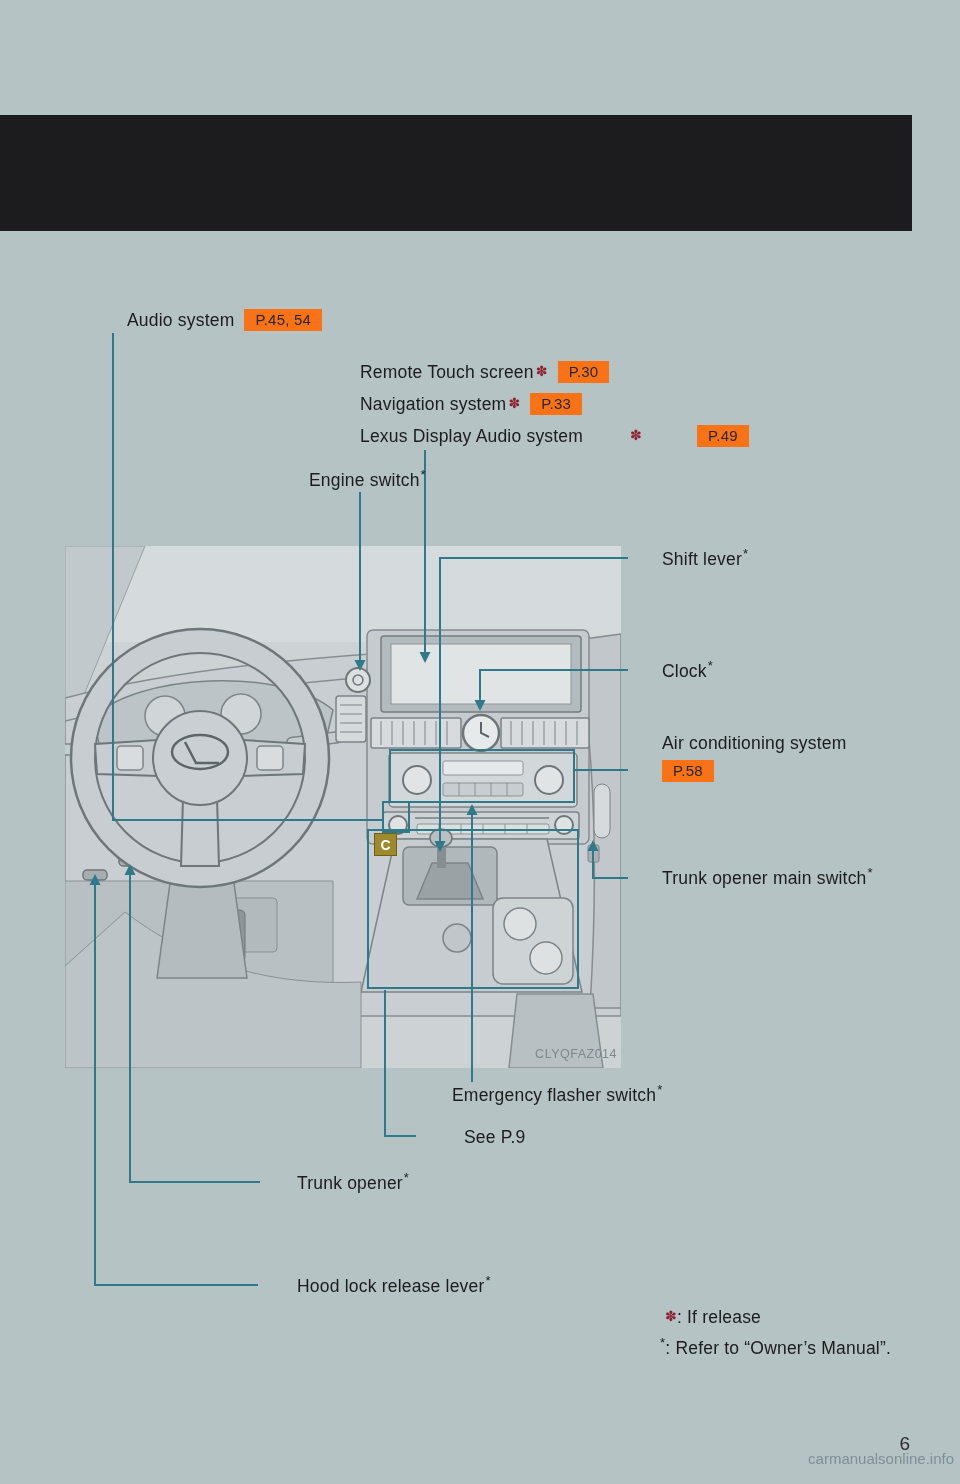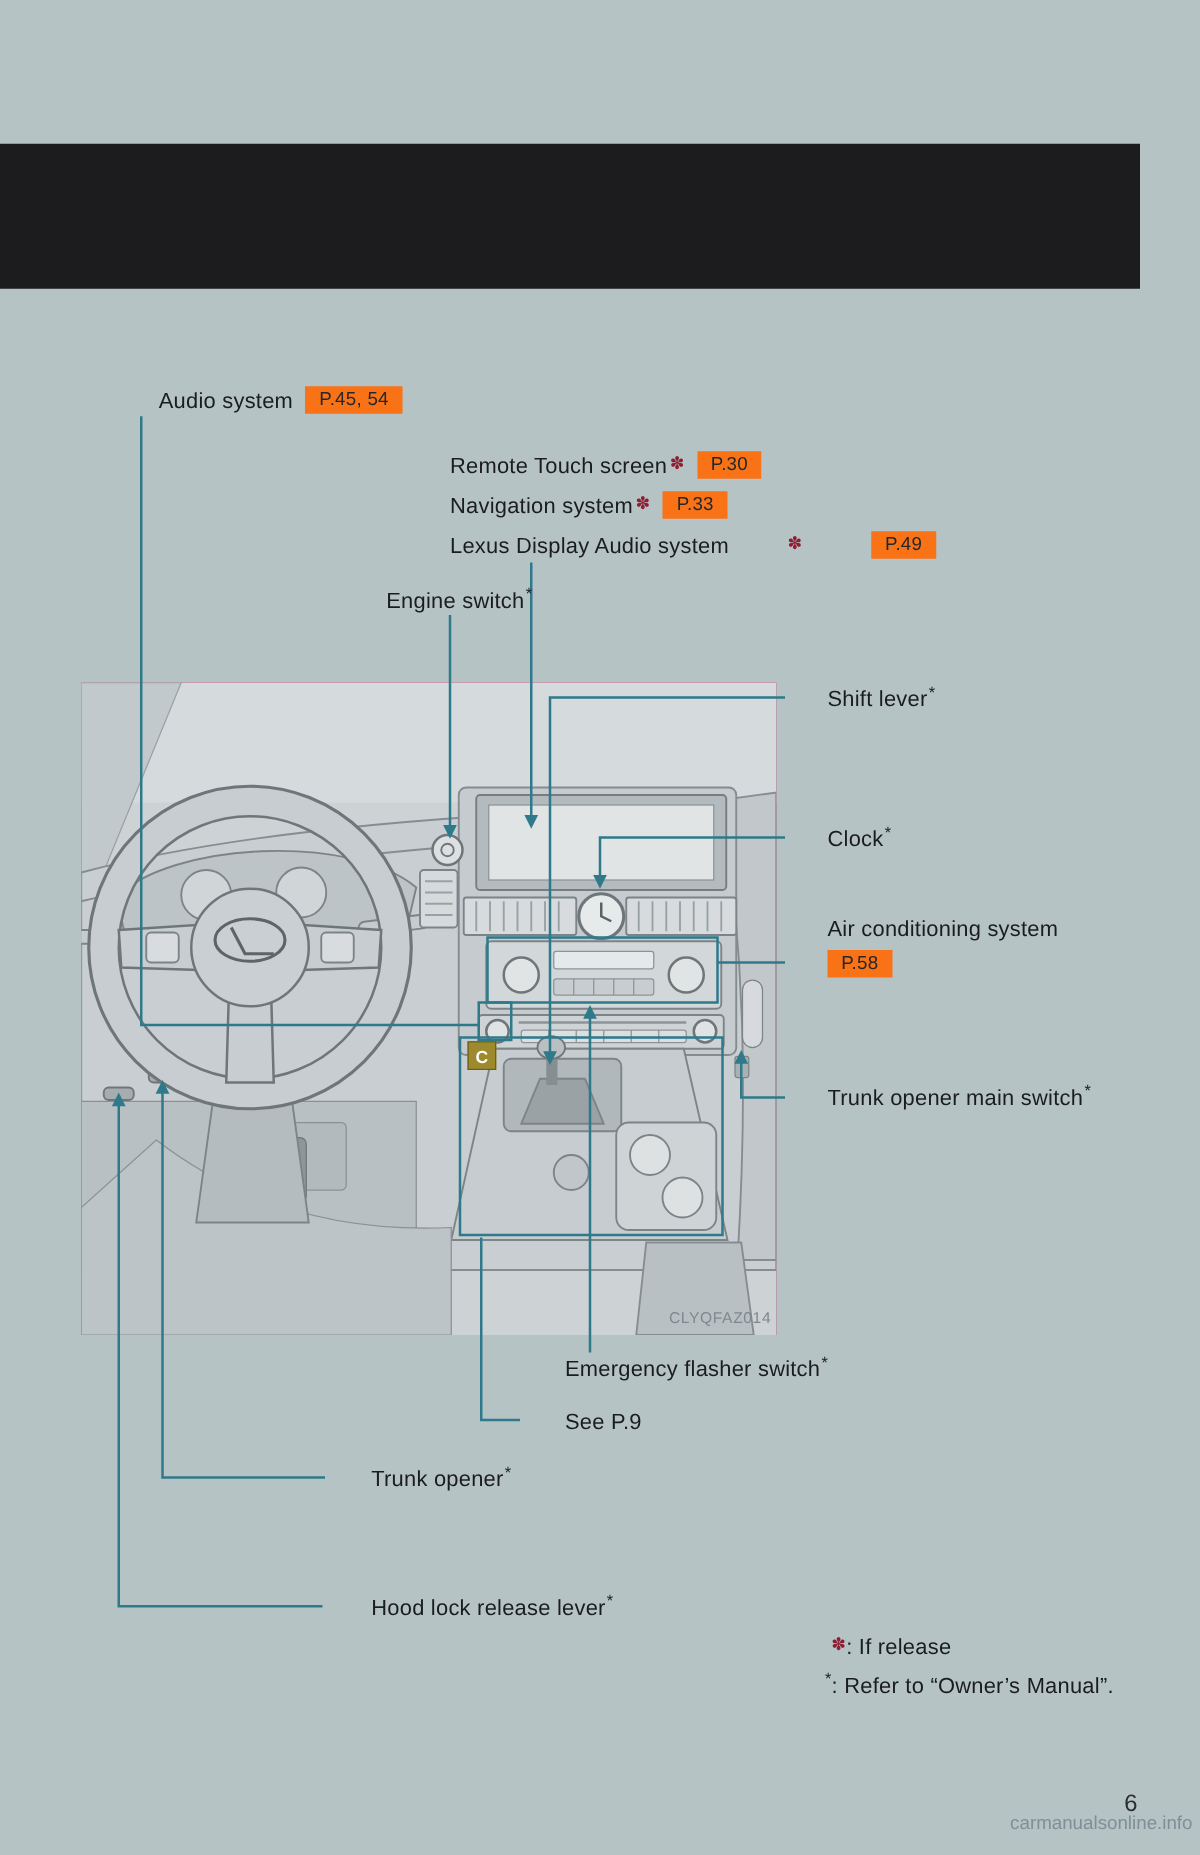--- a/index.html
+++ b/index.html
@@ -1,18 +1,18 @@
 <!DOCTYPE html>
 <html><head>
 <meta charset="utf-8">
 <style>
   html,body{margin:0;padding:0;}
   body{width:960px;height:1484px;position:relative;background:#b5c3c5;font-family:"Liberation Sans",sans-serif;overflow:hidden;}
   .band{position:absolute;left:0;top:115px;width:912px;height:116px;background:#1c1c1e;}
-  .figure{position:absolute;left:65px;top:546px;width:556px;height:522px;background:#be185d;}
+  .figure{position:absolute;left:65px;top:546px;width:556px;height:522px;background:#14b8a6;}
   .figure svg{display:block;width:100%;height:100%;}
   .annotations{position:absolute;left:0;top:0;width:960px;height:1484px;pointer-events:none;}
   .label{position:absolute;display:flex;align-items:center;height:24px;font-size:17.5px;color:#1a1c1e;white-space:nowrap;letter-spacing:0.2px;margin-left:32px;}
   .refbox{display:inline-block;margin-left:10px;background:#f97316;color:#24282b;font-size:15px;line-height:22px;height:22px;padding:0 11px;}
   .refbox.nomargin{margin-left:0;}
   .star-red{color:#8e1f33;font-family:"DejaVu Sans",sans-serif;font-size:14px;margin-left:2px;position:relative;top:-1px;}
   .star-sup{font-size:13px;position:relative;top:-6px;margin-left:1px;}
   .badge{position:absolute;left:374px;top:833px;width:21px;height:21px;background:#9d8a2c;border:1px solid #6d6017;color:#ffffff;font-size:14px;font-weight:bold;display:flex;align-items:center;justify-content:center;}
   .pagenum{position:absolute;left:860px;top:1433px;width:50px;text-align:right;font-size:19px;color:#2b2e30;}
   .watermark{position:absolute;right:6px;top:1450px;font-size:15px;color:#7e9095;}
@@ -215,21 +215,21 @@
 <div class="label" style="left:630px;top:866px;">
   <span>Trunk opener main switch</span>
   <span class="star-sup">*</span>
 </div>
 
 <div class="label" style="left:420px;top:1083px;">
   <span>Emergency flasher switch</span>
   <span class="star-sup">*</span>
 </div>
 
-<div class="label" style="left:420px;top:1125px;">
+<div class="label" style="left:432px;top:1125px;">
   <span>See P.9</span>
 </div>
 
 <div class="label" style="left:265px;top:1171px;">
   <span>Trunk opener</span>
   <span class="star-sup">*</span>
 </div>
 
 <div class="label" style="left:265px;top:1274px;">
   <span>Hood lock release lever</span>

